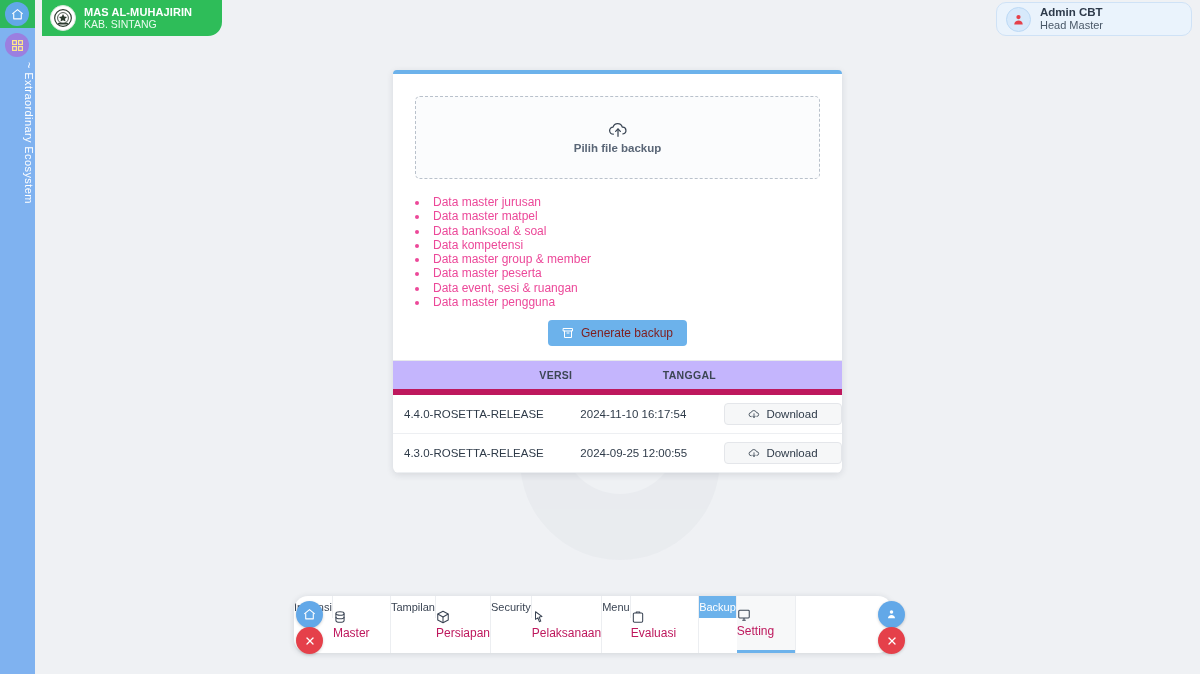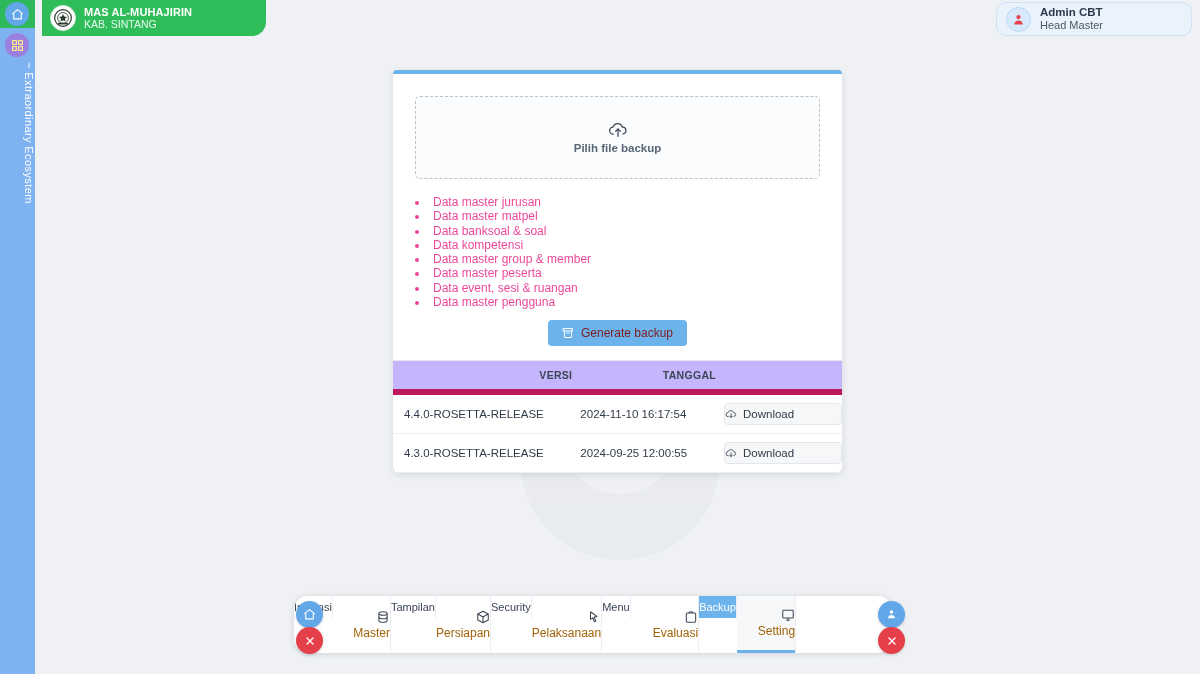--- a/index.html
+++ b/index.html
@@ -33,21 +33,21 @@
     color: #ffffff; font-size: 11px; letter-spacing: .4px;
     white-space: nowrap;
     text-align: left;
     padding-left: 11px;
   }
 
   
   .topbar { position: absolute; left: 35px; top: 0; right: 0; height: 36px; }
   .school-badge {
     position: absolute; left: 7px; top: 0px;
-    height: 36px; width: 224px;
+    height: 36px; width: 180px;
     background: #2ebd59; border-radius: 0 0 14px 0;
     display: flex; align-items: center; gap: 8px; padding-left: 8px;
   }
   .school-logo {
     width: 26px; height: 26px; border-radius: 50%; background: #ffffff;
     display: flex; align-items: center; justify-content: center; flex: 0 0 auto;
     border: 1px solid #d8e8dc;
   }
   .school-text { line-height: 1.15; }
   .school-name { color: #ffffff; font-size: 11px; font-weight: bold; letter-spacing: .1px; }
@@ -127,21 +127,21 @@
     padding: 8px 0 8px 8px; border-bottom: 1px solid #edeff2;
     vertical-align: middle;
   }
   table.backups td:first-child { padding-left: 11px; }
   .col-versi { width: 44%; }
   .col-tanggal { width: 35%; }
   .col-act { width: 21%; }
   .btn-download {
     width: 118px; background: #f6f7f8; border: 1px solid #e4e6ea; border-radius: 4px;
     font-size: 11.5px; color: #2f3b49; font-family: inherit;
-    padding: 4px 0; display: inline-flex; align-items: center; gap: 6px;
+    padding: 4px 0; display: inline-flex; align-items: center; justify-content: center; gap: 6px;
     cursor: pointer;
   }
 
   
   .bottom-nav {
     position: absolute; left: 294px; top: 596px;
     width: 598px; height: 57px;
     background: #ffffff; border-radius: 14px;
     box-shadow: 0 1px 6px rgba(30,40,60,.14);
     display: flex; overflow: hidden;
@@ -152,22 +152,22 @@
   }
   .nav-col:last-child { border-right: none; }
   .sub-tab {
     height: 22px; display: flex; align-items: center; justify-content: center;
     font-size: 11px; color: #3b4椅554; color: #3b4554;
     border-right: 1px solid #eceef1;
   }
   .sub-tab.empty { border-right: none; }
   .sub-tab.active { background: #6cb2eb; color: #ffffff; }
   .main-tab {
-    flex: 1; display: flex; flex-direction: column; align-items: flex-end; justify-content: center;
-    gap: 2px; font-size: 12px; color: #a16207; cursor: pointer;
+    flex: 1; display: flex; flex-direction: column; align-items: flex-start; justify-content: center;
+    gap: 2px; font-size: 12px; color: #be185d; cursor: pointer;
   }
   .main-tab.active { background: #f7f8f9; border-bottom: 3px solid #6cb2eb; }
 
   .float-btn {
     position: absolute; width: 27px; height: 27px; border-radius: 50%;
     display: flex; align-items: center; justify-content: center; cursor: pointer;
     box-shadow: 0 1px 3px rgba(0,0,0,.18);
   }
   .fb-blue { background: #62a8e8; }
   .fb-red  { background: #e5404a; }

